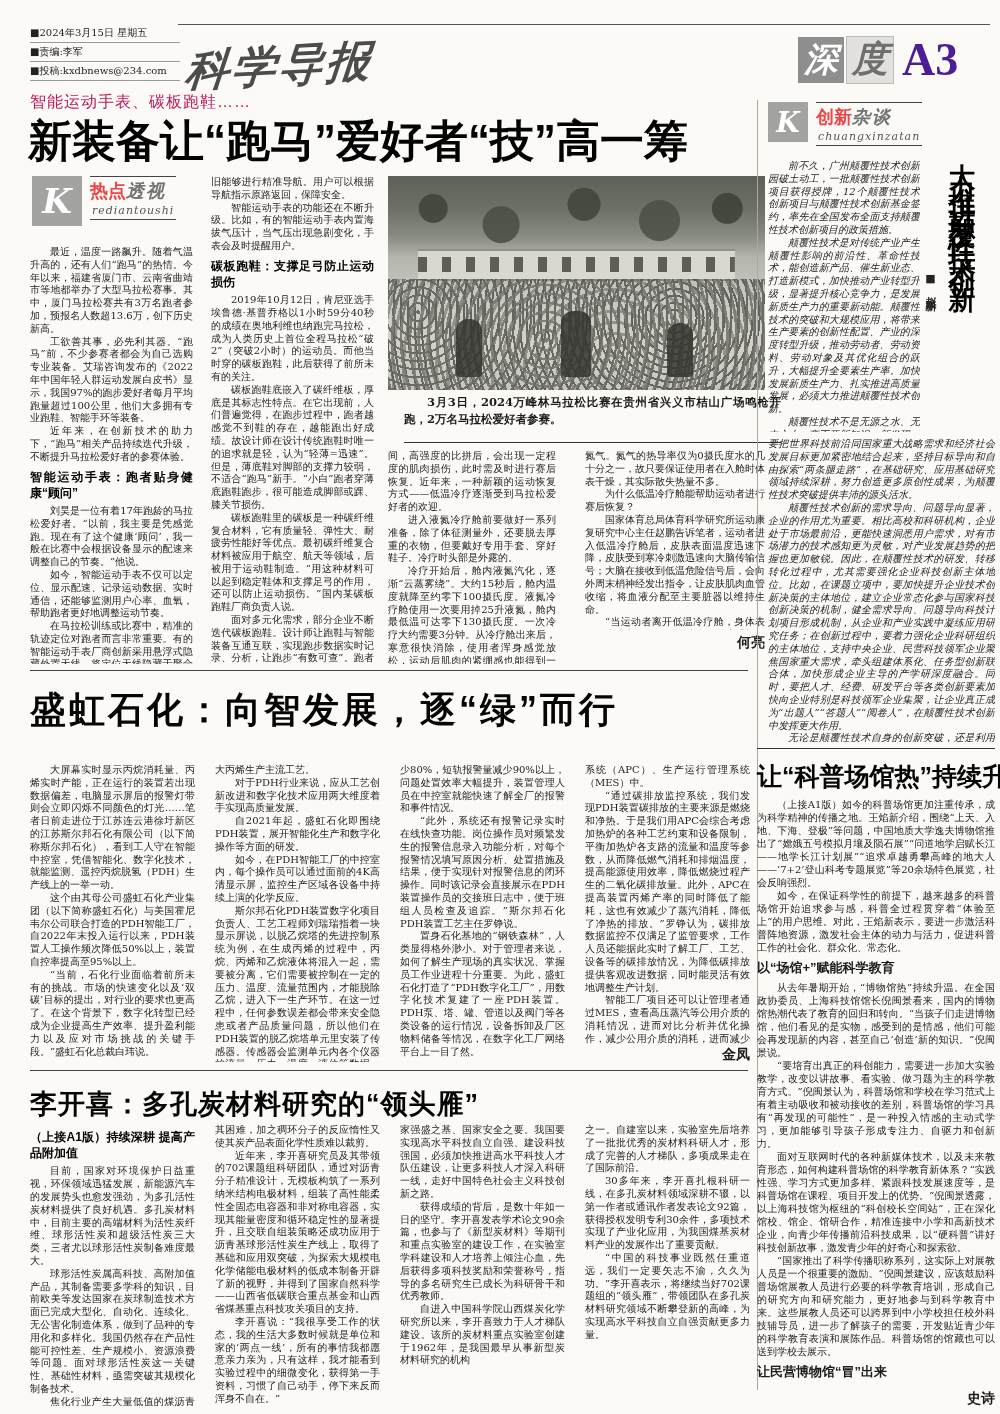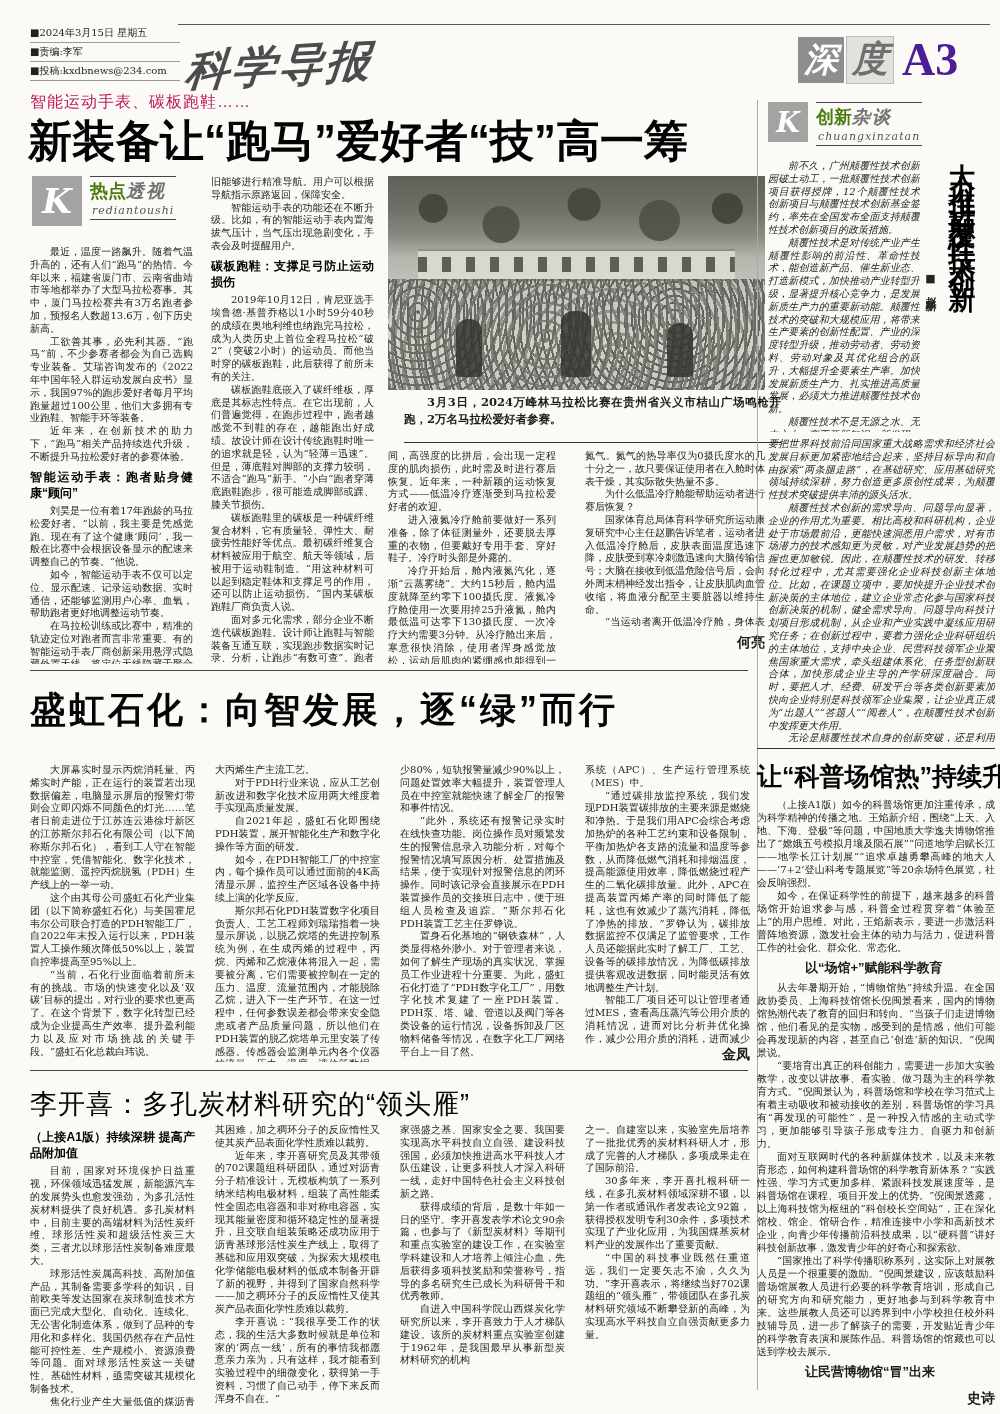--- a/index.html
+++ b/index.html
@@ -21,21 +21,21 @@
   .badge .pg{font-size:46px;font-weight:bold;margin-left:8px;color:#4c1d95;font-family:"Liberation Serif",serif;}
   .kicker{position:absolute;left:30px;top:92px;font-family:"Liberation Sans","DejaVu Sans",sans-serif;
           font-size:16px;letter-spacing:1px;color:#be185d;}
   .h-main{position:absolute;left:28px;top:112px;width:740px;font-family:"Liberation Sans","DejaVu Sans",sans-serif;
           font-weight:900;font-size:44px;letter-spacing:0px;color:#030303;white-space:nowrap;}
   
   .klogo{position:absolute;display:flex;}
   .klogo .kbox{background:#a3a3a1;color:#fff;display:flex;align-items:center;justify-content:center;
                font-weight:bold;font-style:italic;font-family:"DejaVu Serif",serif;}
   .klogo .kt{margin-left:8px;border-top:1px solid #444;padding-top:2px;}
-  .klogo .t1{font-family:Liberation Sans, sans-serif;font-weight:bold;font-size:18px;color:#4d7c0f;}
+  .klogo .t1{font-family:Liberation Sans, sans-serif;font-weight:bold;font-size:18px;color:#ef4444;}
   .klogo .t2{font-style:italic;font-weight:bold;font-size:18px;color:#737373;letter-spacing:2px;}
   .klogo .py{font-style:italic;font-size:11px;color:#555;border-bottom:1px solid #444;display:block;
              padding:1px 2px 2px;letter-spacing:1px;}
   
   .col{position:absolute;overflow:hidden;text-align:justify;font-size:10px;line-height:1.28;color:#1c1c1c;}
   .col p{margin:0;text-indent:2em;}
   .col p.noind{text-indent:0;}
   .col h4.subhead{font:bold 12px/1.35 "Liberation Sans","DejaVu Sans",sans-serif;margin:5px 0 4px;text-indent:0;color:#000;}
   .kai p{font-style:italic;}
   .byline{position:absolute;font-weight:bold;font-size:14px;text-align:right;}
@@ -64,33 +64,33 @@
   .photo .runner{position:absolute;bottom:6%;width:26px;height:58px;border-radius:12px 12px 4px 4px;background:#35352f;opacity:.85;}
   .caption{position:absolute;left:388px;top:394px;width:377px;height:48px;font-size:11.5px;font-weight:bold;
            line-height:1.5;text-align:justify;border-bottom:1px solid #333;margin-left:16px;}
   .caption p{margin:0;text-indent:2em;}
   
   .rule-h{position:absolute;height:1px;background:#444;}
   .rule-v{position:absolute;width:1px;background:#a9a9a4;}
   
   .h-sheng{position:absolute;left:30px;top:686px;font-family:"Liberation Sans",sans-serif;font-weight:900;
            font-size:36px;letter-spacing:3px;color:#050505;white-space:nowrap;}
-  .h-li{position:absolute;left:30px;top:1086px;font-family:"Liberation Sans",sans-serif;font-weight:400;
+  .h-li{position:absolute;left:30px;top:1086px;font-family:"Liberation Sans",sans-serif;font-weight:700;
         font-size:27px;letter-spacing:1px;color:#050505;white-space:nowrap;}
   .h-kepu{position:absolute;left:757px;top:760px;font-family:"Liberation Sans",sans-serif;font-weight:900;
           font-size:25px;color:#050505;white-space:nowrap;}
   
   .vhead{position:absolute;left:944px;top:142px;height:480px;writing-mode:vertical-rl;text-orientation:upright;
          font-family:"Liberation Sans",sans-serif;font-weight:900;font-size:27px;letter-spacing:12px;color:#000;}
   .vbyline{position:absolute;left:922px;top:272px;writing-mode:vertical-rl;text-orientation:upright;
            font-size:11px;font-weight:bold;color:#222;letter-spacing:2px;}
   .kepu-body{position:absolute;left:757px;top:798px;width:238px;height:586px;overflow:hidden;
              text-align:justify;font-size:10px;line-height:1.3;}
   .kepu-body p{margin:0;text-indent:2em;}
-  .kepu-body h4.subhead{font:bold 13px/1.4 "Liberation Sans",sans-serif;margin:5px 0 4px;text-indent:0;padding-left:48px;}
+  .kepu-body h4.subhead{font:bold 13px/1.4 "Liberation Sans",sans-serif;margin:5px 0 4px;text-indent:0;}
 </style>
 </head>
 <body>
 
 <div class="page">
 
   <div class="hdr-meta">
     <div class="row">■2024年3月15日 星期五</div>
     <div class="row">■责编:李军</div>
     <div class="row">■投稿:kxdbnews@234.com</div>
@@ -189,21 +189,21 @@
 
   <div class="h-li">李开喜：多孔炭材料研究的“领头雁”</div>
   <div class="col" style="left:30px;top:1124px;width:165px;height:282px;">
       <h4 class="subhead">（上接A1版）持续深耕 提高产品附加值</h4>
       <p>目前，国家对环境保护日益重视，环保领域迅猛发展，新能源汽车的发展势头也愈发强劲，为多孔活性炭材料提供了良好机遇。多孔炭材料中，目前主要的高端材料为活性炭纤维、球形活性炭和超级活性炭三大类，三者尤以球形活性炭制备难度最大。</p>
       <p>球形活性炭属高科技、高附加值产品，其制备需要多学科的知识，目前欧美等发达国家在炭球制造技术方面已完成大型化、自动化、连续化、无公害化制造体系，做到了品种的专用化和多样化。我国仍然存在产品性能可控性差、生产规模小、资源浪费等问题。面对球形活性炭这一关键性、基础性材料，亟需突破其规模化制备技术。</p>
       <p>焦化行业产生大量低值的煤沥青副产品，如何使其高附加值化一直是各方关注的焦点，李开喜通过多年研究发现利用其灰分低、残炭率高等特点而制备的多孔电极炭，可用于电化学储能等新兴能源领域。然而煤沥青高温成炭过程中需经历液相炭化，故对其微观形貌和孔隙结构的调控极</p>
     </div>
   <div class="col" style="left:215px;top:1124px;width:165px;height:282px;">
       <p class="noind">其困难，加之稠环分子的反应惰性又使其炭产品表面化学性质难以裁剪。</p>
-      <p>近年来，李开喜研究员及其带领的702课题组科研团队，通过对沥青分子精准设计，无模板构筑了一系列纳米结构电极材料，组装了高性能柔性全固态电容器和非对称电容器，实现其能量密度和循环稳定性的显著提升，且交联自组装策略还成功应用于沥青基球形活性炭生产线上，取得了基础和应用双突破，为探索大规模电化学储能电极材料的低成本制备开辟了新的视野，并得到了国家自然科学——加之稠环分子的反应惰性又使其炭产品表面化学性质难以裁剪。</p>
+      <p>近年来，李开喜研究员及其带领的702课题组科研团队，通过对沥青分子精准设计，无模板构筑了一系列纳米结构电极材料，组装了高性能柔性全固态电容器和非对称电容器，实现其能量密度和循环稳定性的显著提升，且交联自组装策略还成功应用于沥青基球形活性炭生产线上，取得了基础和应用双突破，为探索大规模电化学储能电极材料的低成本制备开辟了新的视野，并得到了国家自然科学——山西省低碳联合重点基金和山西省煤基重点科技攻关项目的支持。</p>
       <p>李开喜说：“我很享受工作的状态，我的生活大多数时候就是单位和家的‘两点一线’，所有的事情我都愿意亲力亲为，只有这样，我才能看到实验过程中的细微变化，获得第一手资料，习惯了自己动手，停下来反而浑身不自在。”</p>
     </div>
   <div class="col" style="left:400px;top:1124px;width:165px;height:282px;">
       <p class="noind">家强盛之基、国家安全之要。我国要实现高水平科技自立自强、建设科技强国，必须加快推进高水平科技人才队伍建设，让更多科技人才深入科研一线，走好中国特色社会主义科技创新之路。</p>
       <p>获得成绩的背后，是数十年如一日的坚守。李开喜发表学术论文90余篇，也参与了《新型炭材料》等期刊和重点实验室的建设工作，在实验室学科建设和人才培养上倾注心血，先后获得多项科技奖励和荣誉称号，指导的多名研究生已成长为科研骨干和优秀教师。</p>
       <p>自进入中国科学院山西煤炭化学研究所以来，李开喜致力于人才梯队建设。该所的炭材料重点实验室创建于1962年，是我国最早从事新型炭材料研究的机构</p>
     </div>
   <div class="col" style="left:585px;top:1124px;width:165px;height:282px;">
       <p class="noind">之一。自建室以来，实验室先后培养了一批批优秀的炭材料科研人才，形成了完善的人才梯队，多项成果走在了国际前沿。</p>
       <p>30多年来，李开喜扎根科研一线，在多孔炭材料领域深耕不辍，以第一作者或通讯作者发表论文92篇，获得授权发明专利30余件，多项技术实现了产业化应用，为我国煤基炭材料产业的发展作出了重要贡献。</p>

